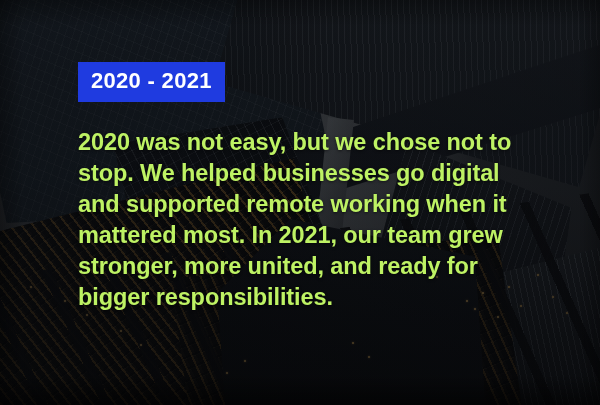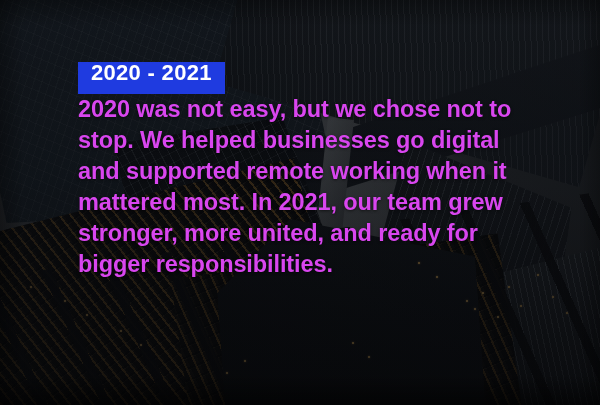--- a/index.html
+++ b/index.html
@@ -199,25 +199,26 @@
   }
 
   .badge {
     display: inline-block;
     background: #1f3be0;
     color: #ffffff;
     font-size: 22px;
     font-weight: bold;
     letter-spacing: 0.3px;
     line-height: 1;
-    padding: 0 13px 10px 13px;
+    padding: 8px 13px 10px 13px;
   }
 
   .body-copy {
-    color: #d946ef;
+    margin-top: 25px;
+    color: #bef264;
     font-size: 23.5px;
     font-weight: bold;
     line-height: 31px;
     letter-spacing: -0.1px;
     text-shadow: 0 1px 3px rgba(0,0,0,0.55);
     width: 452px;
   }
 </style>
 </head>
 <body>

